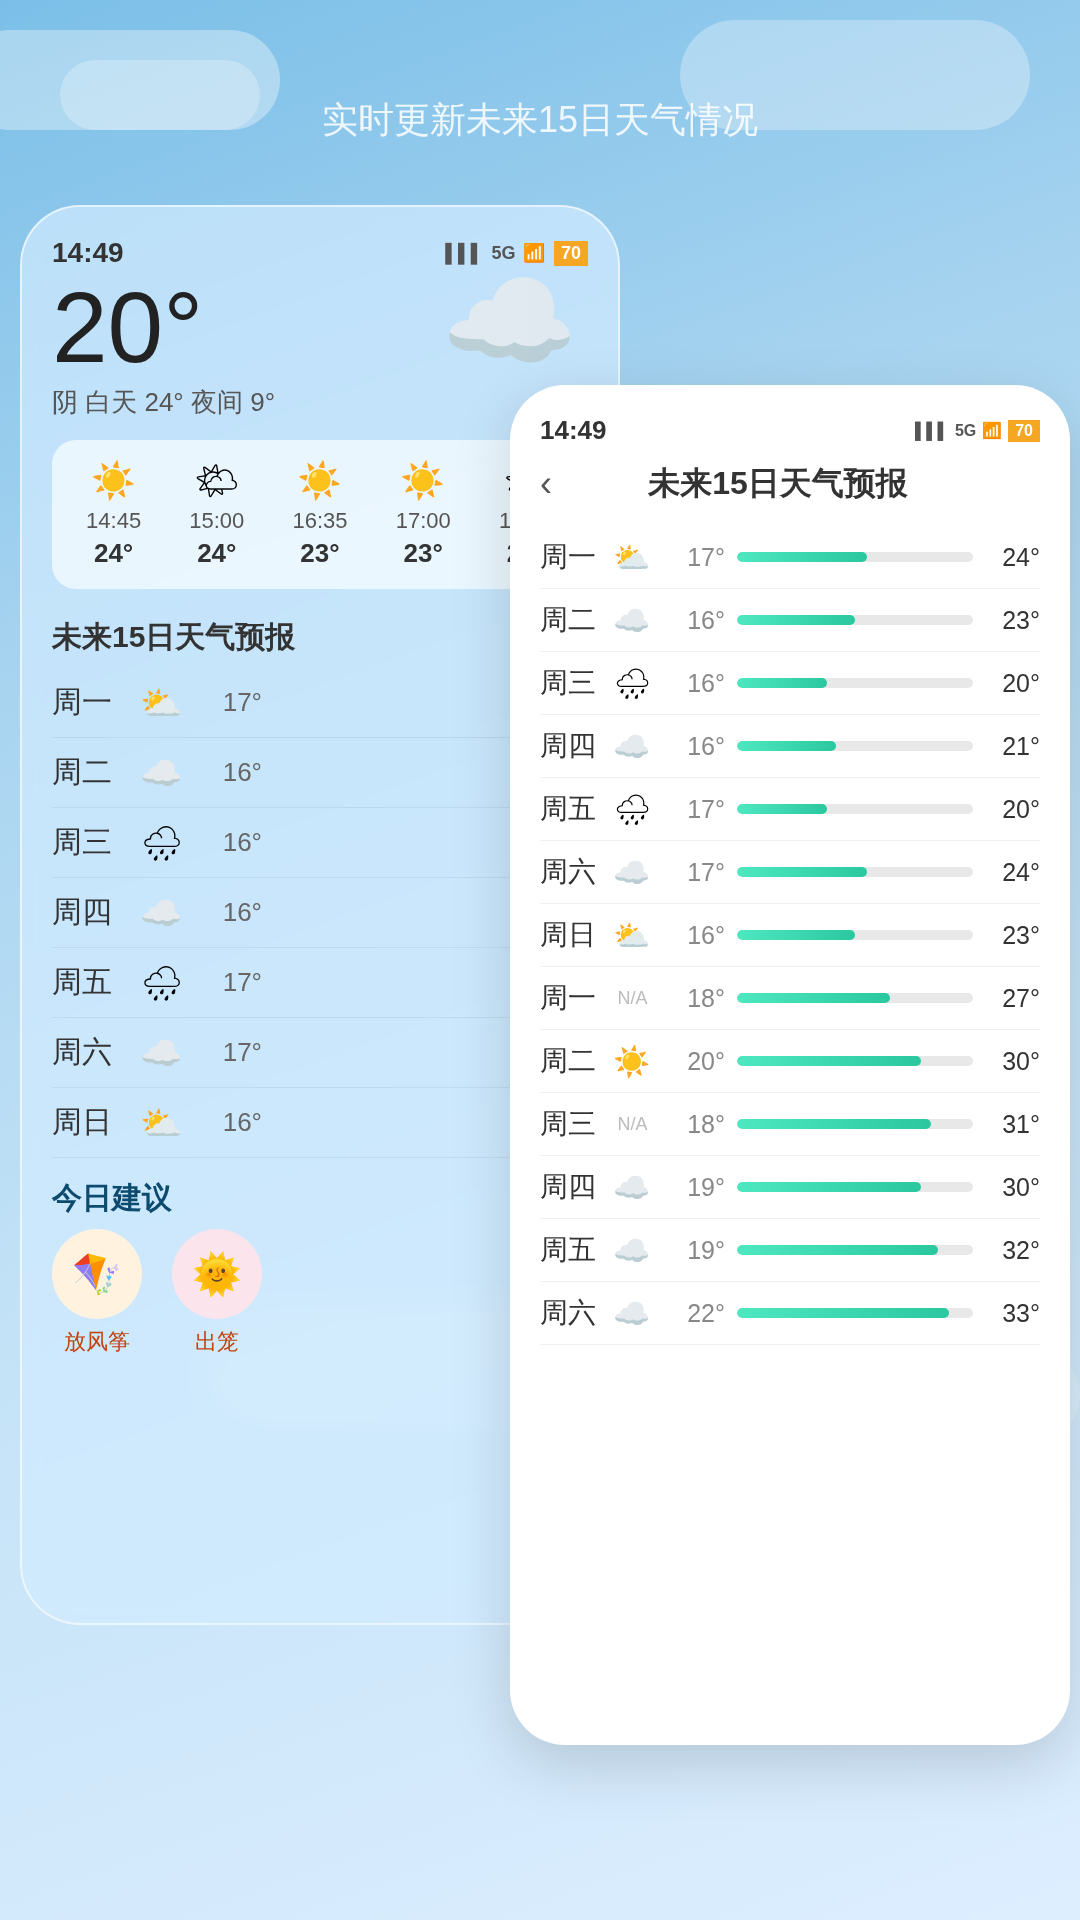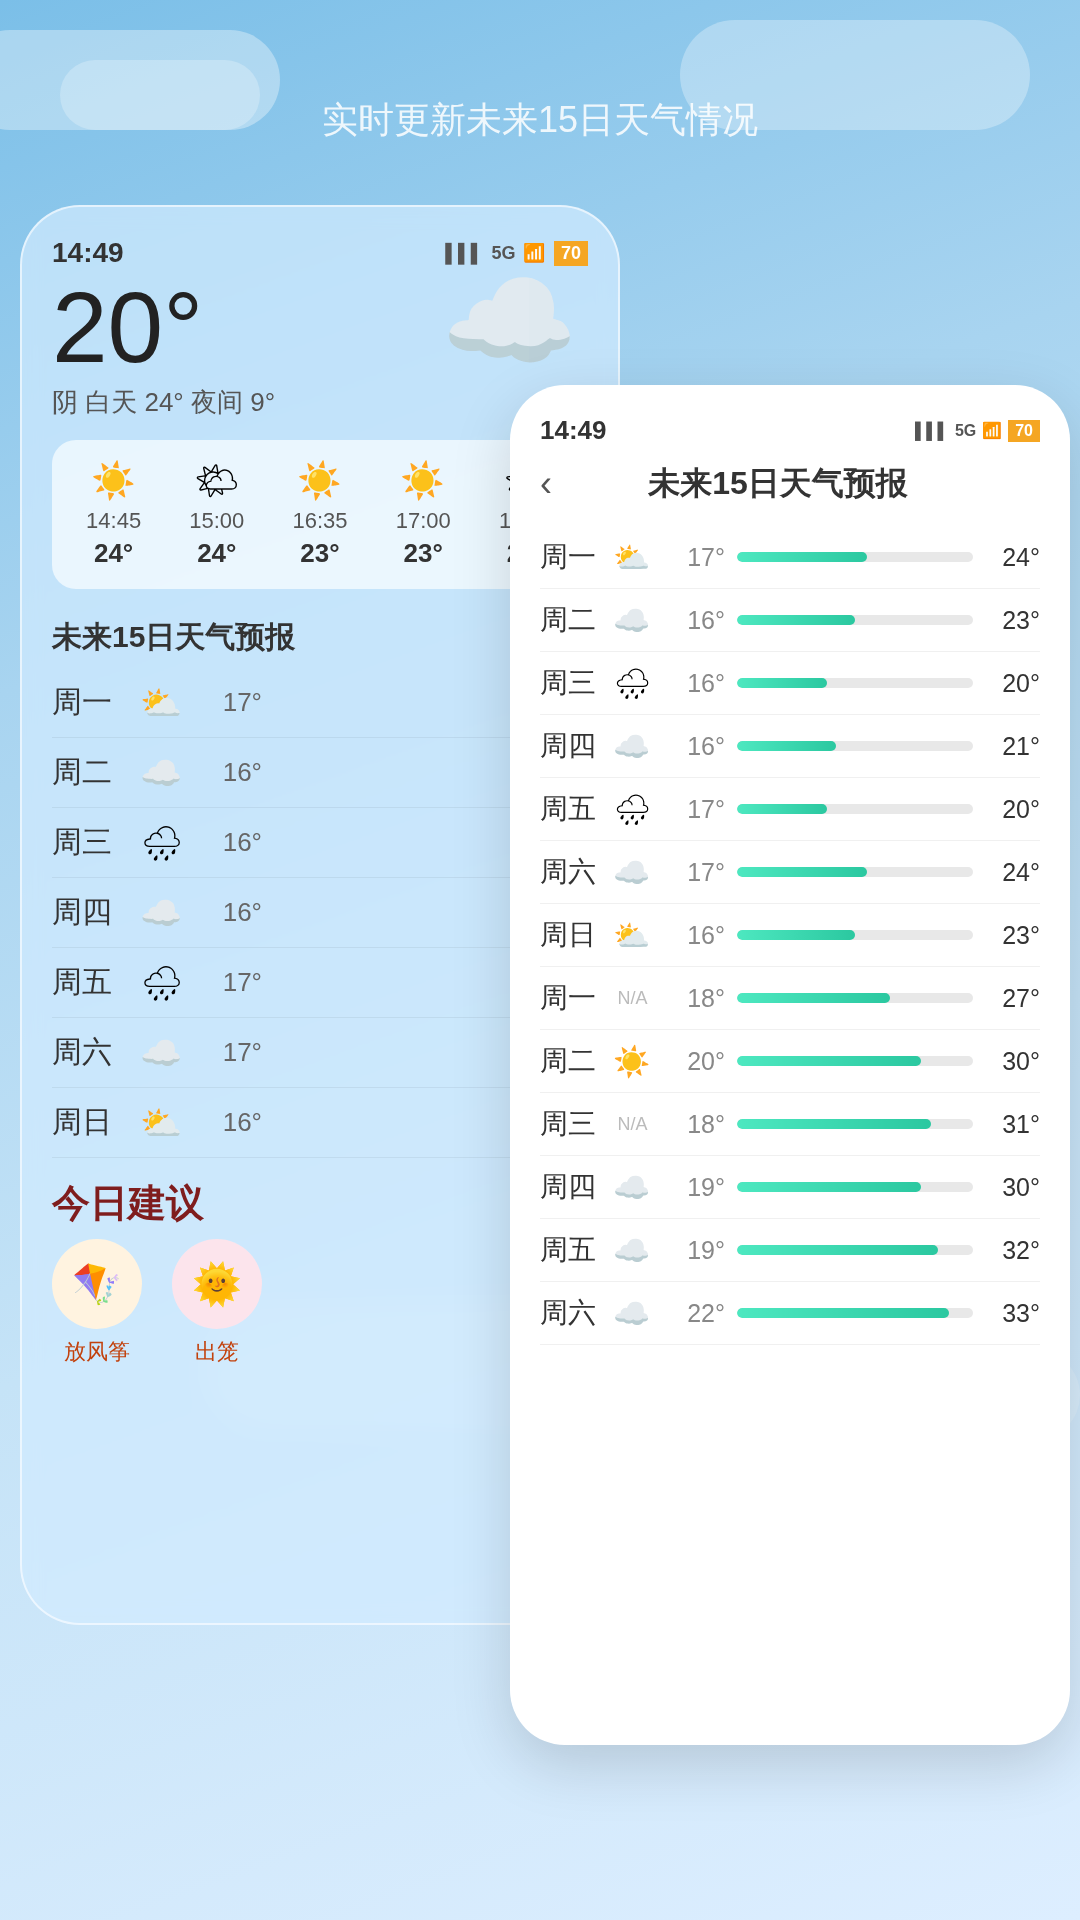--- a/index.html
+++ b/index.html
@@ -167,23 +167,23 @@
     }
     .forecast-temp-low {
       font-size: 26px;
       color: #666;
       width: 70px;
       text-align: right;
     }
 
     
     .suggestion-title {
-      font-size: 38px;
+      font-size: 30px;
       font-weight: 600;
-      color: #7f1d1d;
+      color: #0c4a6e;
       margin-top: 20px;
       margin-bottom: 10px;
     }
     .suggestion-icons {
       display: flex;
       gap: 30px;
       margin-top: 10px;
     }
     .suggestion-item {
       text-align: center;

